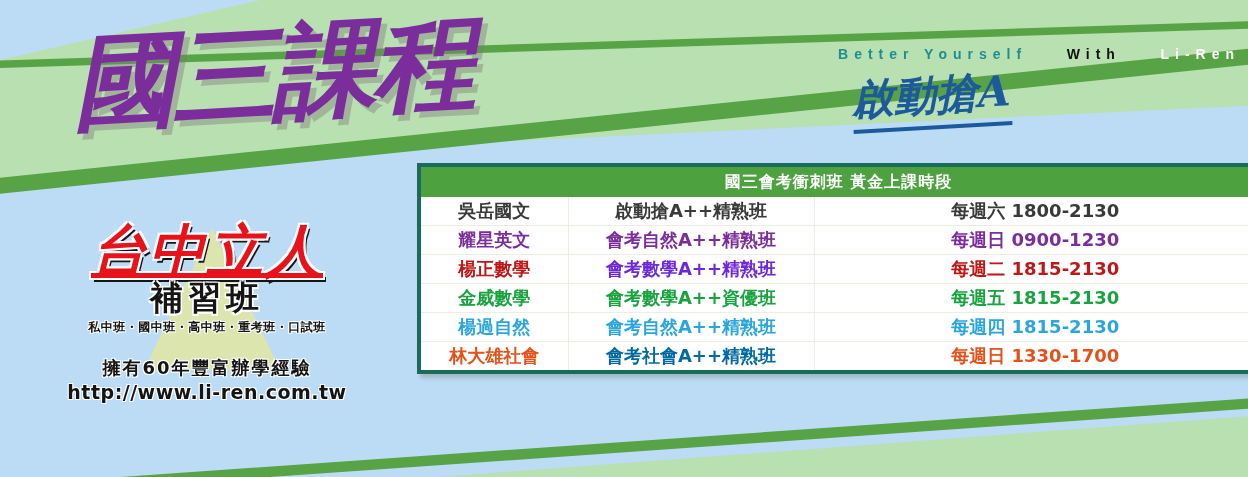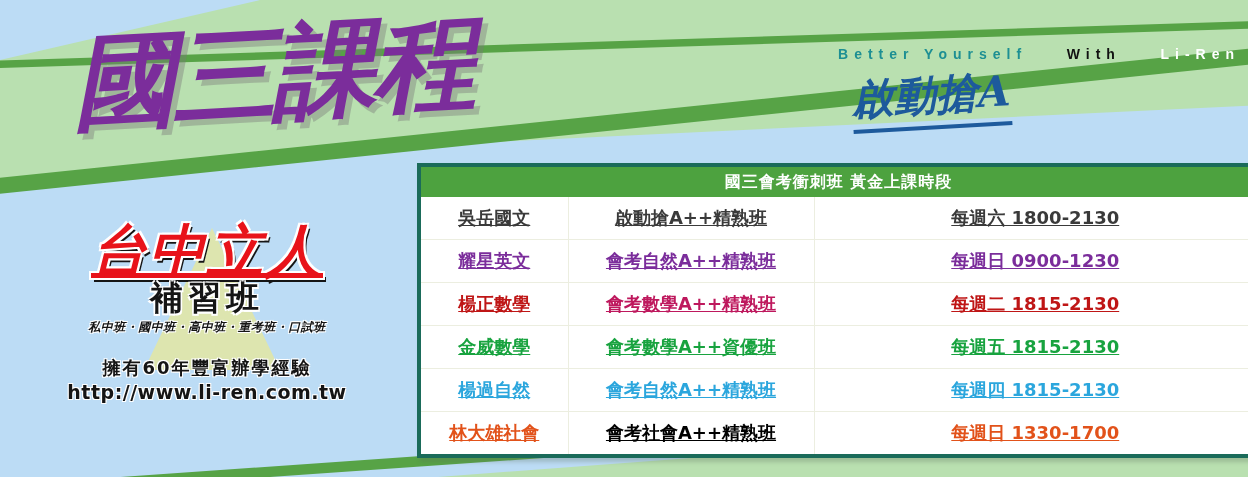--- a/index.html
+++ b/index.html
@@ -168,21 +168,20 @@
   }
   .logo-classes {
     font-family: "DejaVu Sans", "Liberation Sans", sans-serif;
     font-size: 12px;
     font-weight: bold;
     color: #151515;
     letter-spacing: 0.5px;
     margin-top: 3px;
     text-shadow: -1px -1px 0 #fff, 1px -1px 0 #fff, -1px 1px 0 #fff, 1px 1px 0 #fff;
     white-space: nowrap;
-    font-style: italic;
   }
   .logo-exp {
     font-family: "DejaVu Sans", "Liberation Sans", sans-serif;
     font-size: 18px;
     font-weight: bold;
     color: #151515;
     letter-spacing: 2px;
     margin-top: 20px;
     text-shadow: -1px -1px 0 #fff, 1px -1px 0 #fff, -1px 1px 0 #fff, 1px 1px 0 #fff;
     white-space: nowrap;
@@ -220,32 +219,31 @@
     color: #ffffff;
     font-family: "DejaVu Sans", "Liberation Sans", sans-serif;
     font-size: 16px;
     font-weight: bold;
     letter-spacing: 1px;
     height: 30px;
     padding: 0;
     text-align: center;
   }
   table.schedule td {
-    height: 42px;
+    height: 28px;
     padding: 0 4px;
     text-align: center;
     vertical-align: middle;
     font-family: "DejaVu Sans", "Liberation Sans", sans-serif;
     font-size: 18px;
     font-weight: bold;
     border-bottom: 1px solid #eceee0;
     border-right: 1px solid #eceee0;
     white-space: nowrap;
     overflow: hidden;
-    text-decoration: underline;
   }
   table.schedule tr:last-child td { border-bottom: none; }
   table.schedule td.col-time { border-right: none; }
   .c-teacher { width: 147px; }
   .c-course  { width: 246px; }
   .c-time    { width: 442px; }
 </style>
 </head>
 <body>
 
@@ -299,35 +297,35 @@
             <td class="col-course" style="color: rgb(58, 58, 58);">啟動搶A++精熟班</td>
             <td class="col-time" style="color: rgb(58, 58, 58);">每週六 1800-2130</td>
           </tr>
           <tr>
             <td class="col-teacher" style="color: rgb(123, 45, 155);">耀星英文</td>
             <td class="col-course" style="color: rgb(123, 45, 155);">會考自然A++精熟班</td>
             <td class="col-time" style="color: rgb(123, 45, 155);">每週日 0900-1230</td>
           </tr>
           <tr>
             <td class="col-teacher" style="color: rgb(191, 22, 22);">楊正數學</td>
-            <td class="col-course" style="color: #be185d; margin-left: 37px;">會考數學A++精熟班</td>
+            <td class="col-course" style="color: #6d28d9; margin-left: 37px;">會考數學A++精熟班</td>
             <td class="col-time" style="color: rgb(191, 22, 22);">每週二 1815-2130</td>
           </tr>
           <tr>
             <td class="col-teacher" style="color: rgb(24, 163, 63);">金威數學</td>
             <td class="col-course" style="color: rgb(24, 163, 63);">會考數學A++資優班</td>
             <td class="col-time" style="color: rgb(24, 163, 63);">每週五 1815-2130</td>
           </tr>
           <tr>
             <td class="col-teacher" style="color: rgb(43, 166, 221);">楊過自然</td>
             <td class="col-course" style="color: rgb(43, 166, 221);">會考自然A++精熟班</td>
             <td class="col-time" style="color: rgb(43, 166, 221);">每週四 1815-2130</td>
           </tr>
           <tr>
             <td class="col-teacher" style="color: rgb(226, 82, 26);">林大雄社會</td>
-            <td class="col-course" style="color: #000000; text-align: center;">會考社會A++精熟班</td>
+            <td class="col-course" style="color: #0369a1; text-align: center;">會考社會A++精熟班</td>
             <td class="col-time" style="color: rgb(226, 82, 26);">每週日 1330-1700</td>
           </tr>
         </tbody>
     </table>
   </div>
 
 </div>
 
 </body></html>

